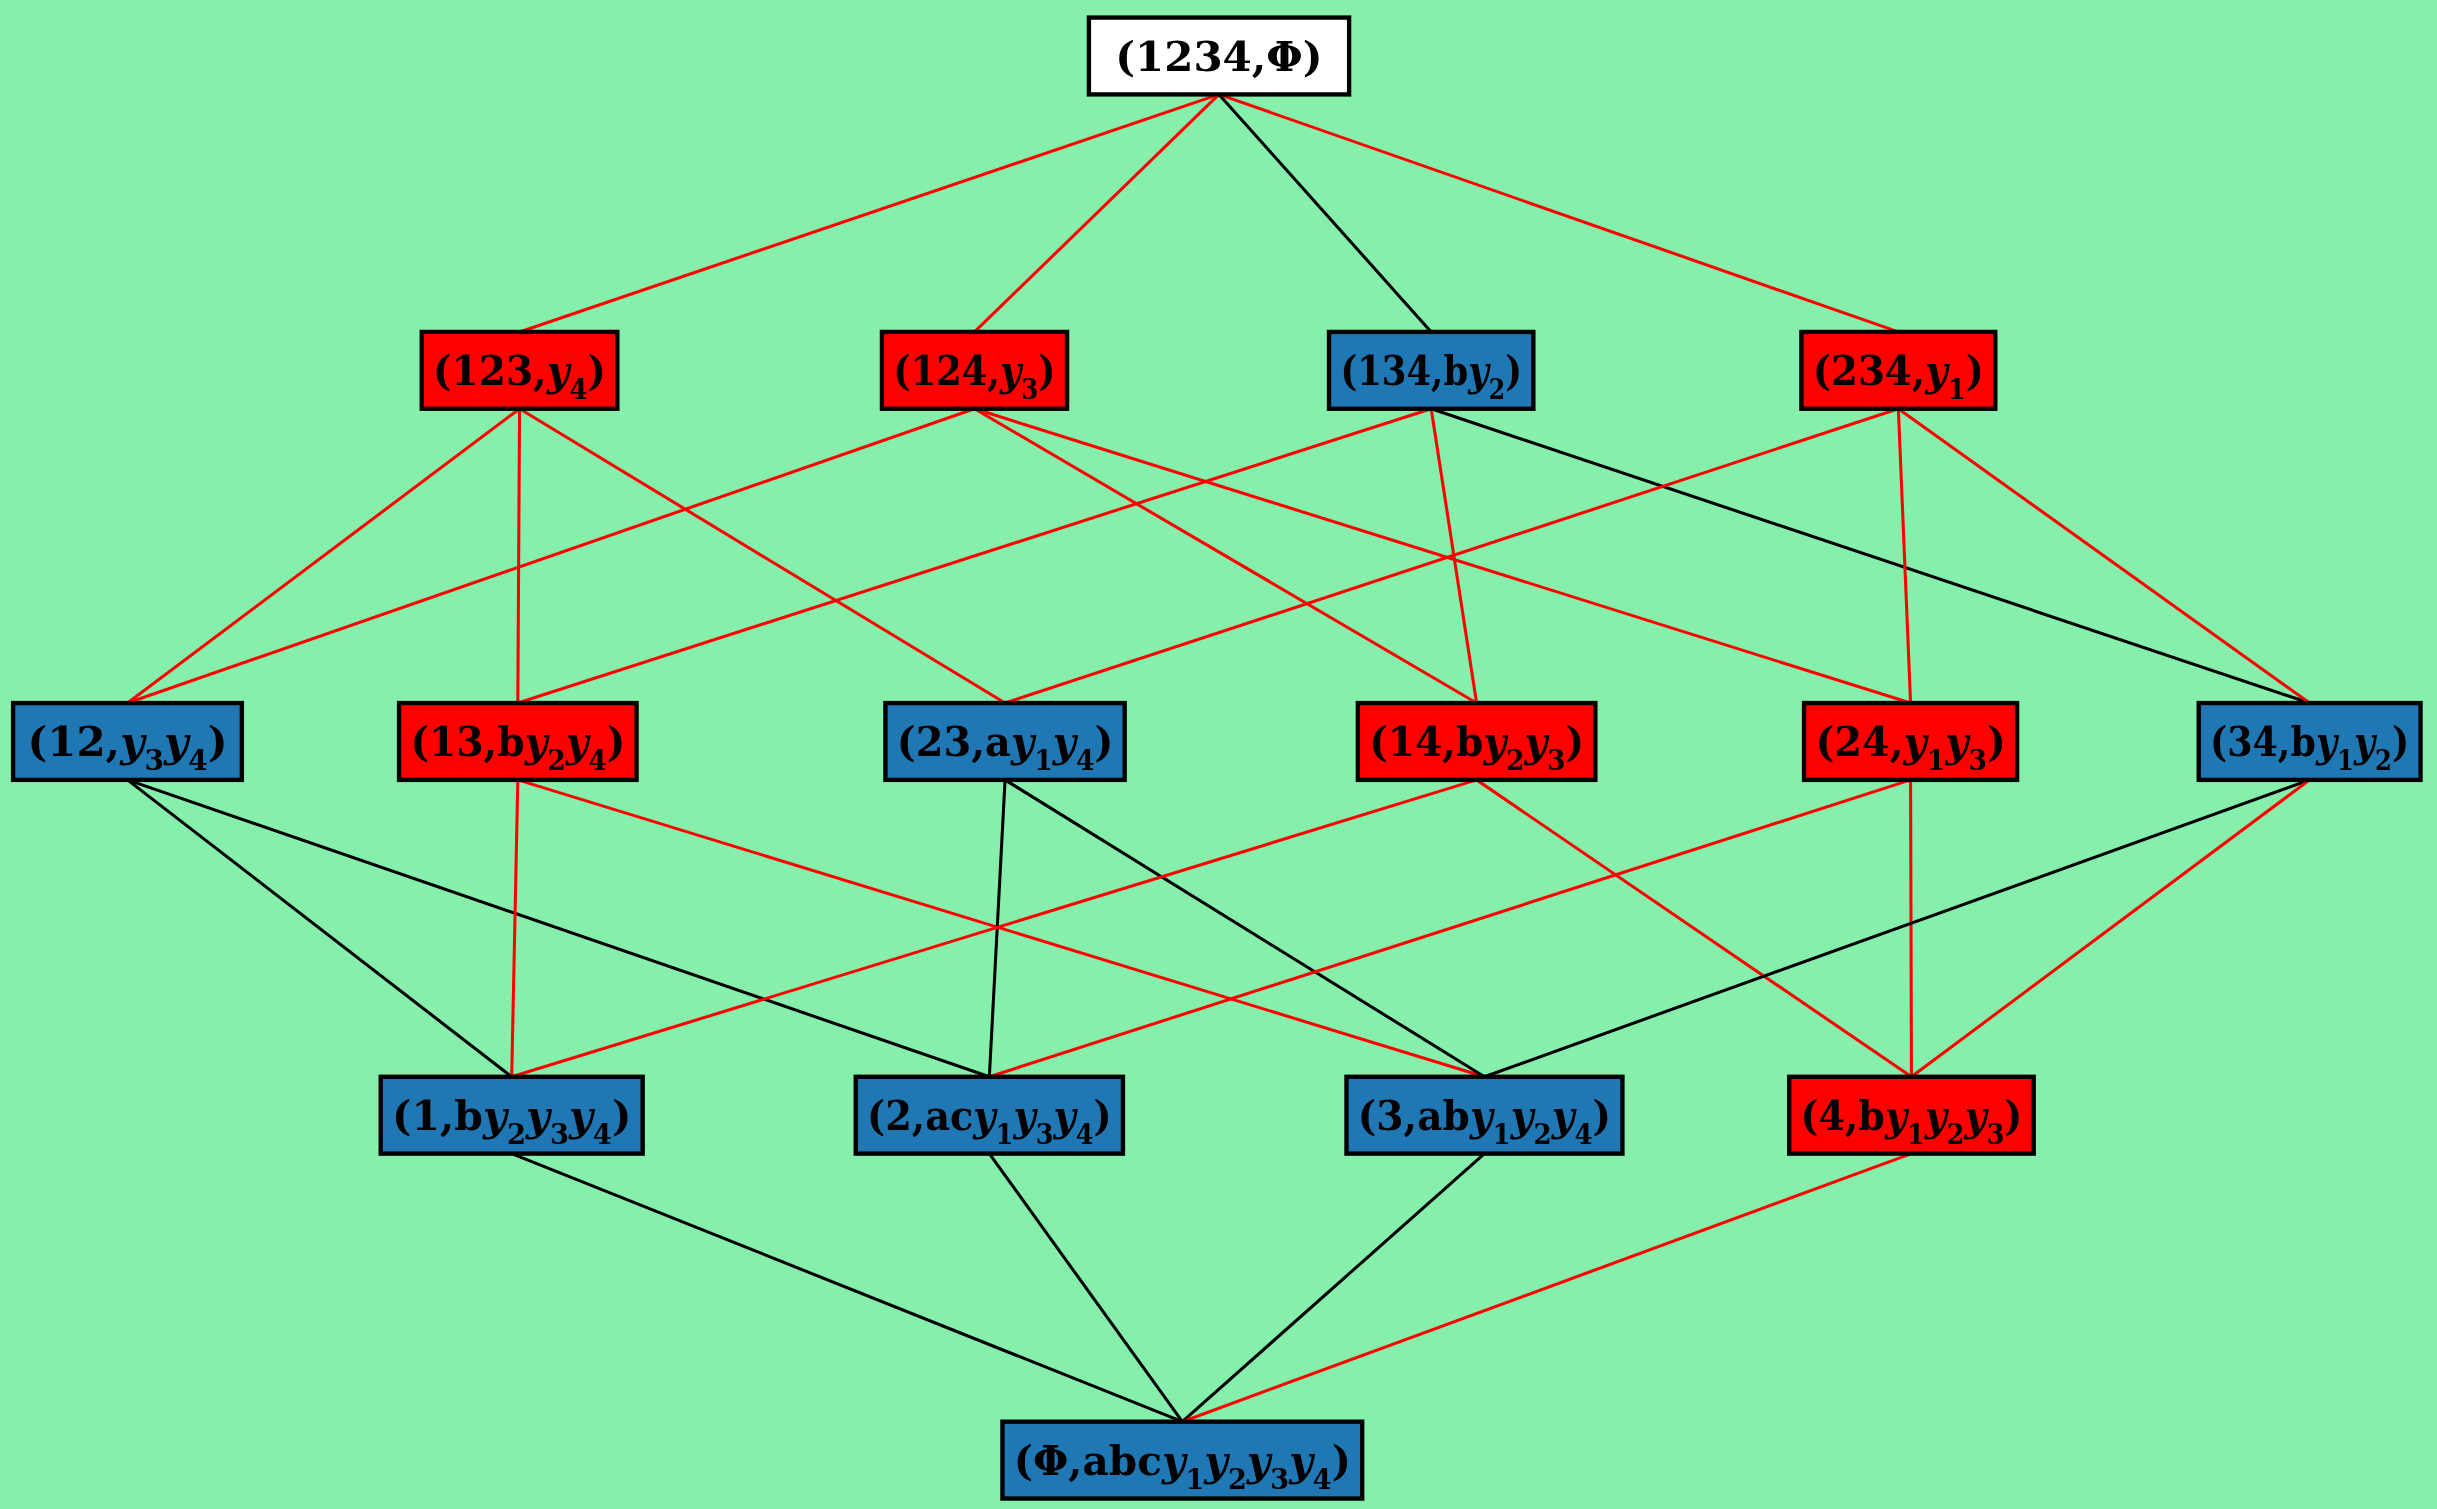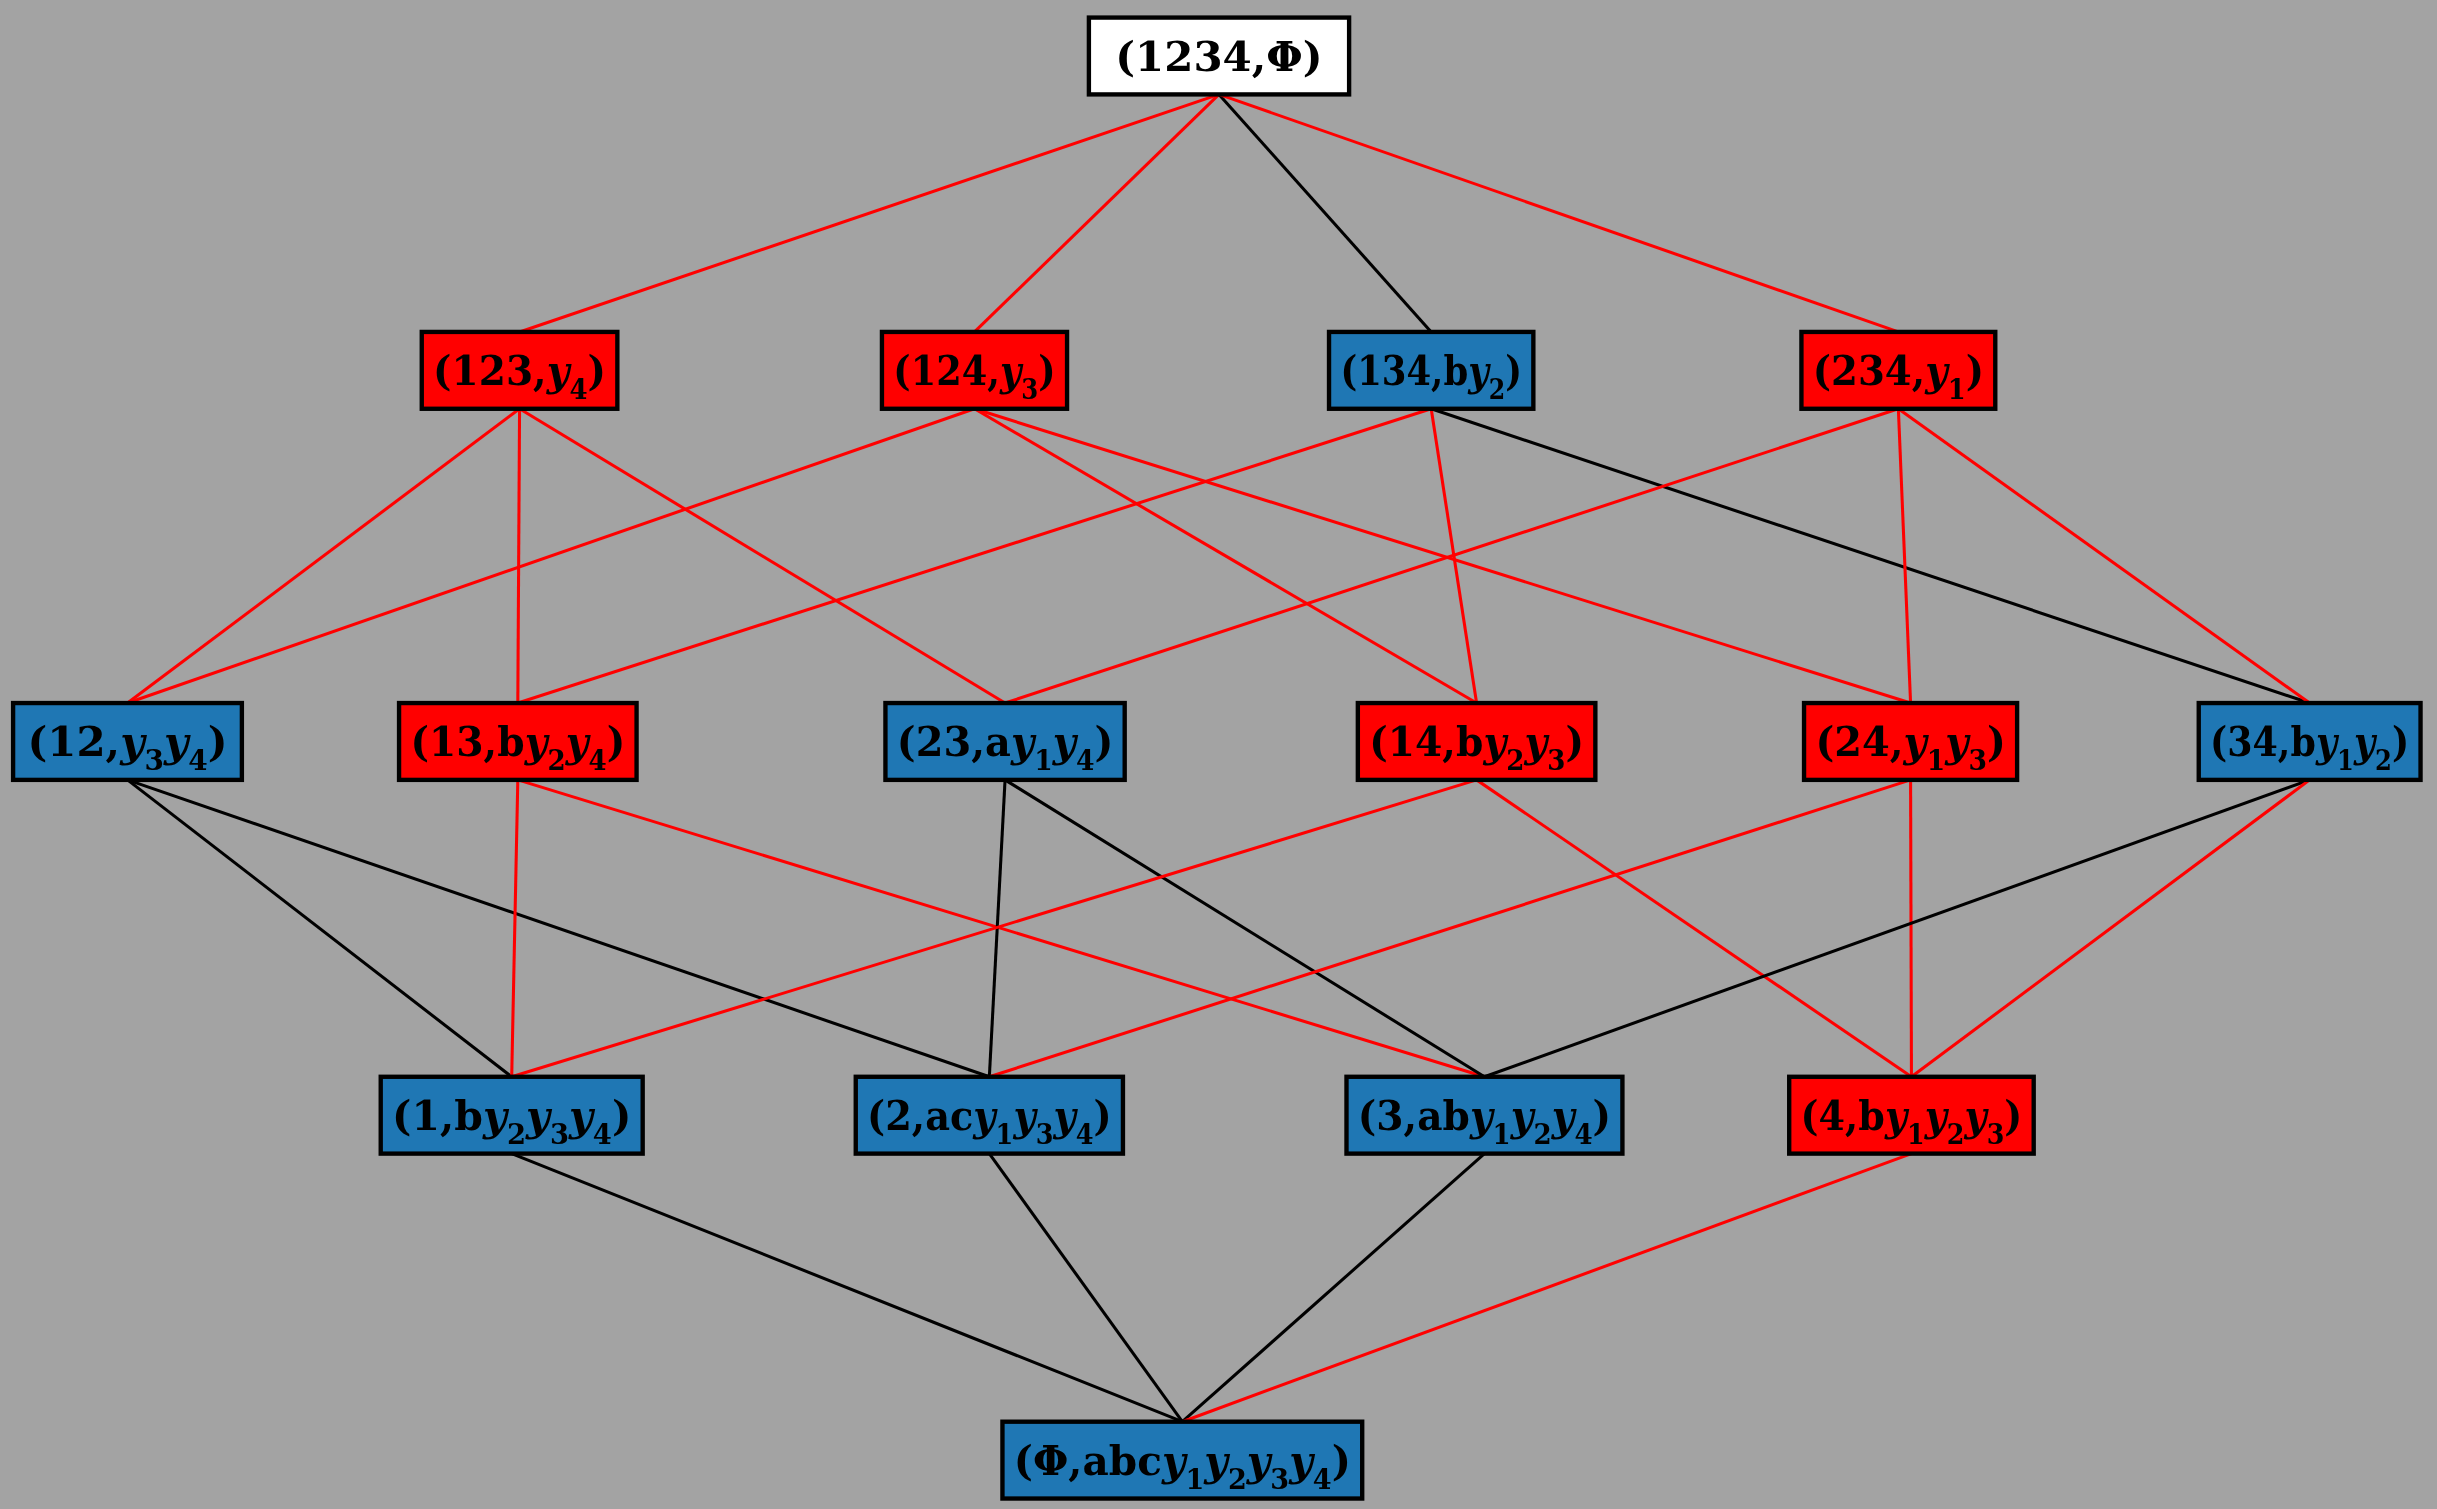--- a/index.html
+++ b/index.html
@@ -6,21 +6,21 @@
     margin: 0;
     padding: 0;
     background: #ffffff;
     width: 2438px;
     height: 1510px;
     overflow: hidden;
   }
   #figure-wrap {
     width: 2438px;
     height: 1510px;
-    background: #a3a3a3;
+    background: #86efac;
   }
   svg { display: block; }
   .node-label {
     font-family: "DejaVu Serif", "Liberation Serif", serif;
     font-weight: bold;
     font-size: 48px;
     fill: #000000;
   }
   .yit { font-style: italic; }
   .sub { font-size: 32px; }

